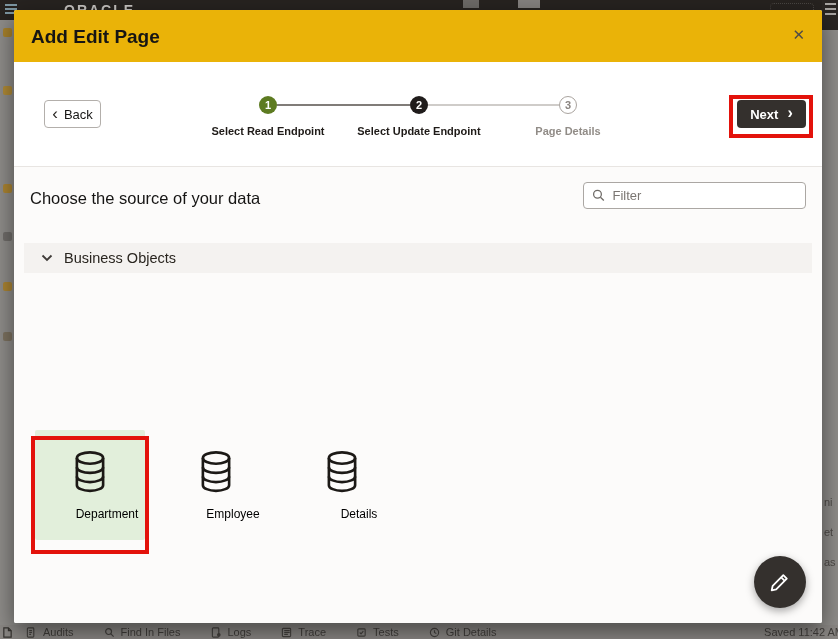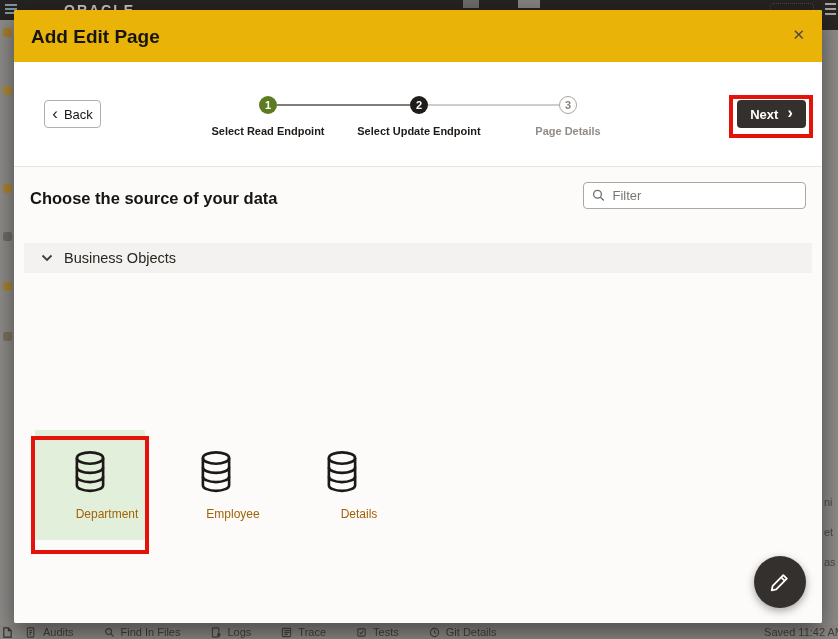--- a/index.html
+++ b/index.html
@@ -46,32 +46,32 @@
   .c-upcoming { background:#fff; border:1.5px solid #aaa49f; color:#8a8480; }
   .step-label { position:absolute; top:63px; transform:translateX(-50%); font-size:11px; font-weight:bold; color:#1f1b18; white-space:nowrap; }
   .l-upcoming { color:#918c87; font-weight:600; }
 
   .btn-next { position:absolute; left:723px; top:38px; width:69px; height:28px; background:#34302d; border:none; border-radius:4px; color:#fff; font-size:13px; font-weight:bold; display:flex; align-items:center; justify-content:center; gap:9px; cursor:pointer; }
   .btn-next .chev { font-size:16px; font-weight:bold; line-height:1; margin-top:-2px; }
   .annot { position:absolute; border:4px solid #e3120b; pointer-events:none; }
   .annot-next { left:715px; top:85px; width:84px; height:43px; }
 
   .content { position:absolute; left:0; top:156px; width:100%; height:457px; background:#fcfbfa; border-top:1px solid #e8e5e2; border-radius:0 0 2px 2px; }
-  .content-heading { position:absolute; left:16px; top:22px; font-size:16.5px; font-weight:bold; color:#161514; }
+  .content-heading { position:absolute; left:16px; top:22px; font-size:16.5px; font-weight:normal; color:#161514; }
   .filter-box { position:absolute; left:569px; top:15px; width:223px; height:27px; background:#fff; border:1px solid #aba7a3; border-radius:4px; display:flex; align-items:center; padding:8px 8px; gap:7px; }
   .filter-box input { border:none; outline:none; width:100%; font-size:13px; color:#33302d; background:transparent; font-family:inherit; }
   .filter-box input::placeholder { color:#7b7672; }
 
   .section-bar { position:absolute; left:10px; top:76px; width:788px; height:30px; background:#f4f2f0; display:flex; align-items:center; gap:11px; padding-left:17px; cursor:pointer; }
   .section-label { font-size:14.5px; font-weight:normal; color:#29251f; }
 
   .tiles { position:absolute; left:21px; top:263px; }
   .tile { position:absolute; top:0; width:110px; height:110px; display:flex; flex-direction:column; align-items:center; justify-content:center; gap:12px; cursor:pointer; border-radius:2px; }
   .tile-selected { background:#e2efdb; }
-  .tile-label { font-size:12px; color:#a16207;padding-left:34px; }
+  .tile-label { font-size:12px; color:#000000;padding-left:34px; }
   .annot-dept { left:17px; top:269px; width:118px; height:118px; }
 
   .fab { position:absolute; left:740px; top:546px; width:52px; height:52px; border-radius:50%; background:#34302d; display:flex; align-items:center; justify-content:center; cursor:pointer; box-shadow:0 3px 8px rgba(0,0,0,.35); }
 </style>
 </head>
 <body>
 
 <div class="screen">
 
   <div class="topbar">

